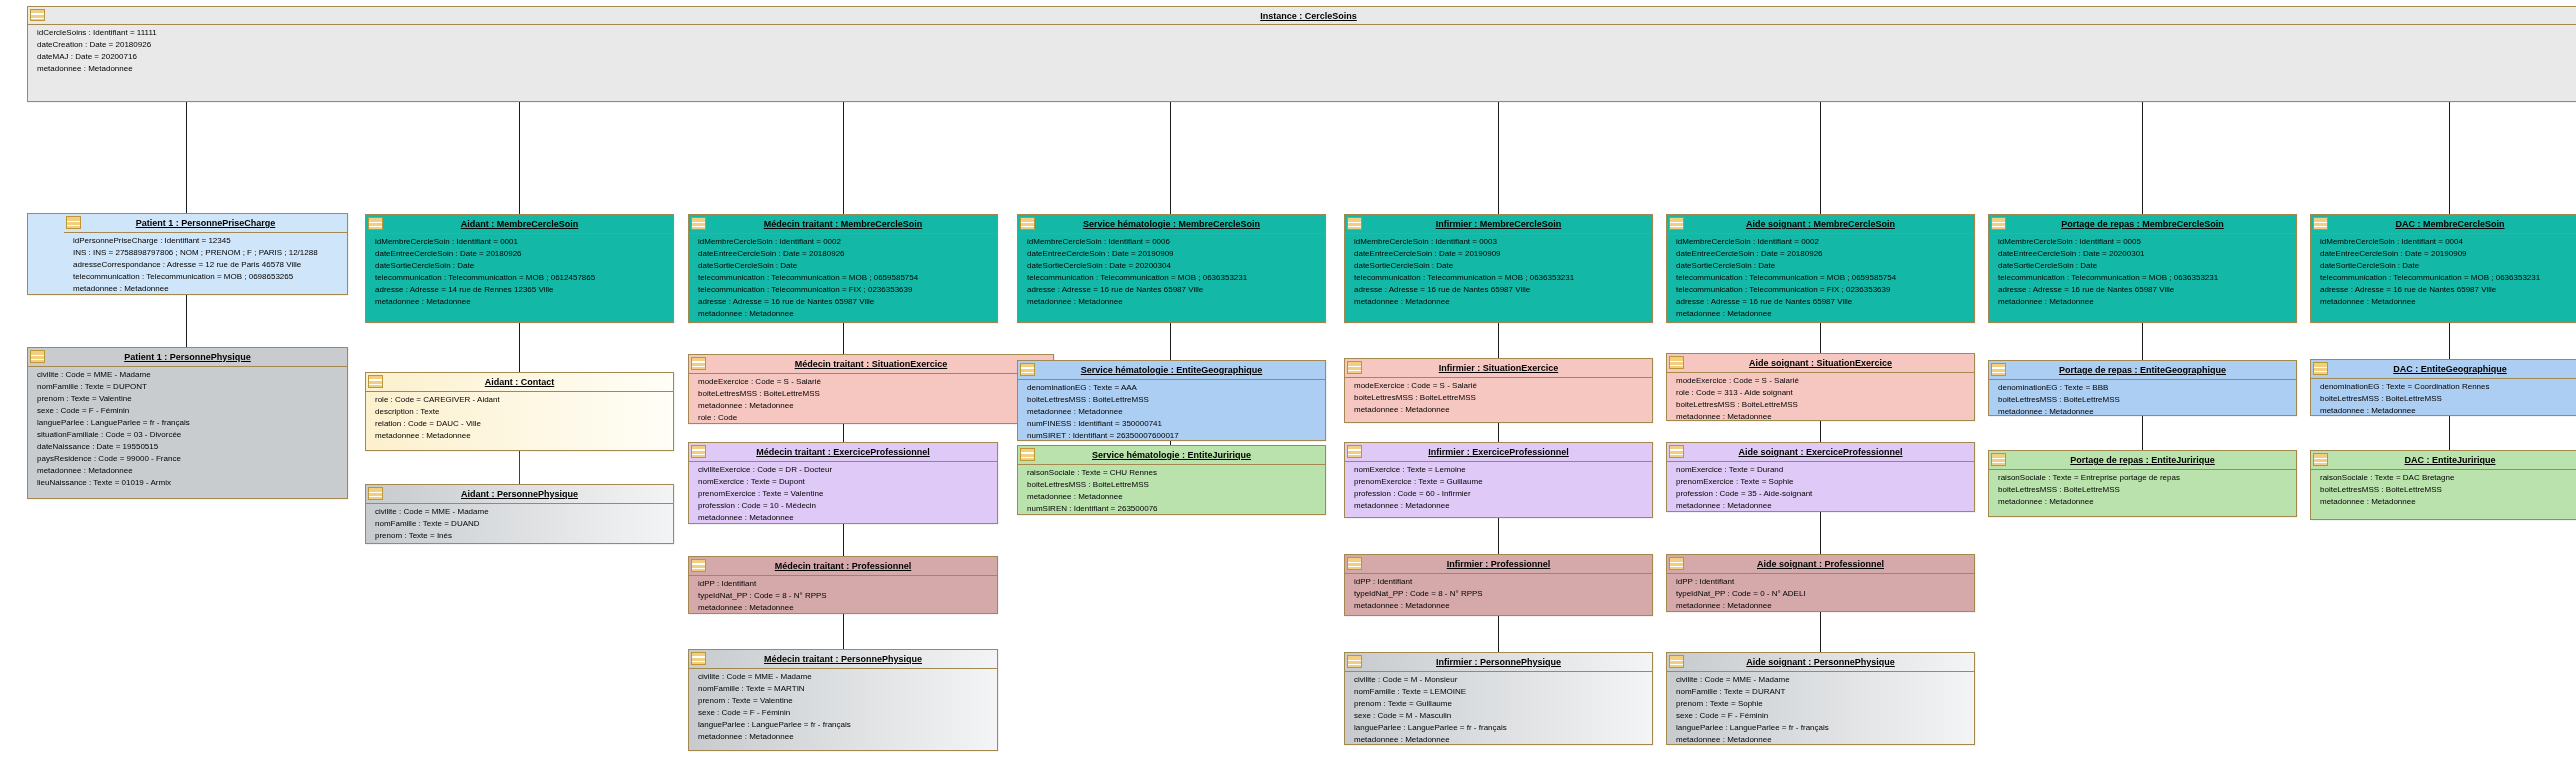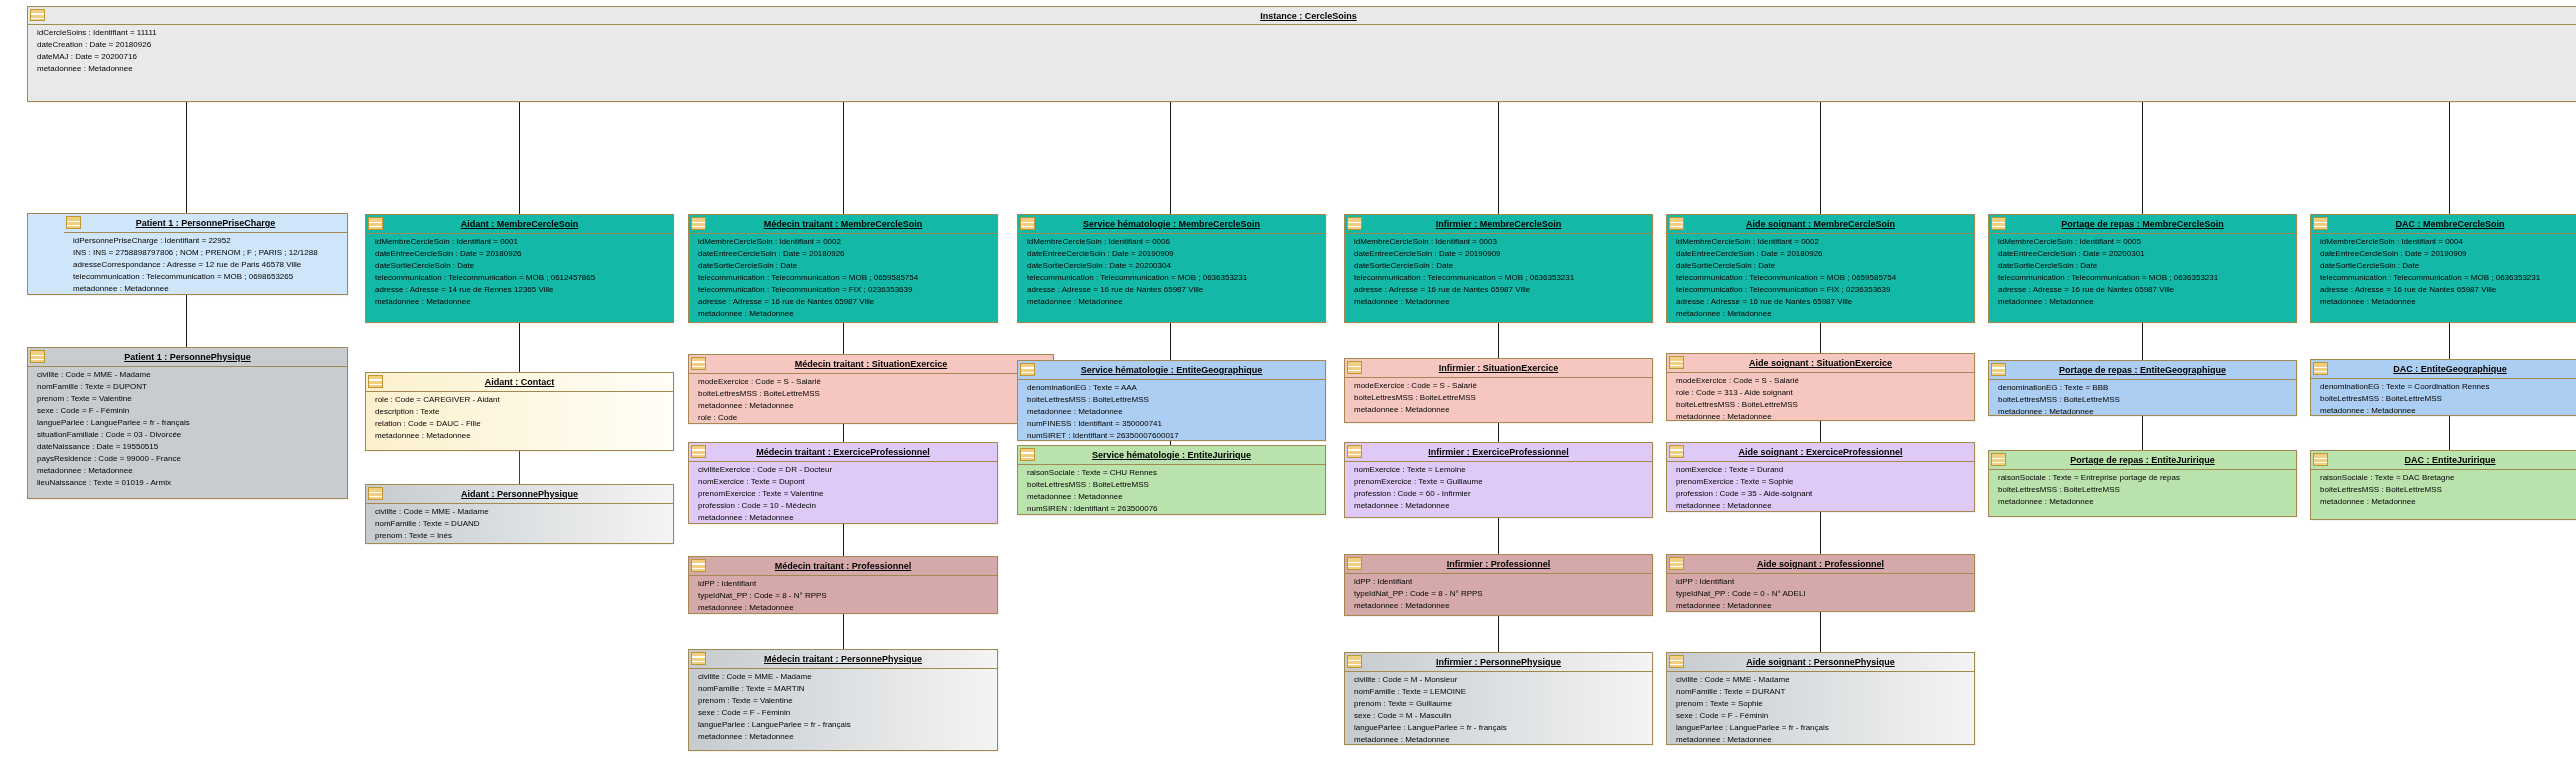--- a/index.html
+++ b/index.html
@@ -83,21 +83,21 @@
         <div class="attr">idCercleSoins : Identifiant = 11111</div>
         <div class="attr">dateCreation : Date = 20180926</div>
         <div class="attr">dateMAJ : Date = 20200716</div>
         <div class="attr">metadonnee : Metadonnee</div>
       </div>
     </div>
 
   <div class="box blue-light" style="left:7px;top:213px;width:321px;height:82px">
       <div class="hdr"><span class="cls-icon"></span><span class="title">Patient 1 : PersonnePriseCharge</span></div>
       <div class="attrs">
-        <div class="attr">idPersonnePriseCharge : Identifiant = 22952</div>
+        <div class="attr">idPersonnePriseCharge : Identifiant = 12345</div>
         <div class="attr">INS : INS = 2758898797806 ; NOM ; PRENOM ; F ; PARIS ; 12/1288</div>
         <div class="attr">adresseCorrespondance : Adresse = 12 rue de Paris 46578 Ville</div>
         <div class="attr">telecommunication : Telecommunication = MOB ; 0698653265</div>
         <div class="attr">metadonnee : Metadonnee</div>
       </div>
     </div>
   <div class="box gray-flat" style="left:7px;top:347px;width:321px;height:152px">
       <div class="hdr"><span class="cls-icon"></span><span class="title">Patient 1 : PersonnePhysique</span></div>
       <div class="attrs">
         <div class="attr">civilite : Code = MME - Madame</div>
@@ -122,21 +122,21 @@
         <div class="attr">telecommunication : Telecommunication = MOB ; 0612457865</div>
         <div class="attr">adresse : Adresse = 14 rue de Rennes 12365 Ville</div>
         <div class="attr">metadonnee : Metadonnee</div>
       </div>
     </div>
   <div class="box cream" style="left:345px;top:372px;width:309px;height:79px">
       <div class="hdr"><span class="cls-icon"></span><span class="title">Aidant : Contact</span></div>
       <div class="attrs">
         <div class="attr">role : Code = CAREGIVER - Aidant</div>
         <div class="attr">description : Texte</div>
-        <div class="attr">relation : Code = DAUC - Fille</div>
+        <div class="attr">relation : Code = DAUC - Ville</div>
         <div class="attr">metadonnee : Metadonnee</div>
       </div>
     </div>
   <div class="box gray-grad" style="left:345px;top:484px;width:309px;height:60px">
       <div class="hdr"><span class="cls-icon"></span><span class="title">Aidant : PersonnePhysique</span></div>
       <div class="attrs">
         <div class="attr">civilite : Code = MME - Madame</div>
         <div class="attr">nomFamille : Texte = DUAND</div>
         <div class="attr">prenom : Texte = Inés</div>
       </div>

